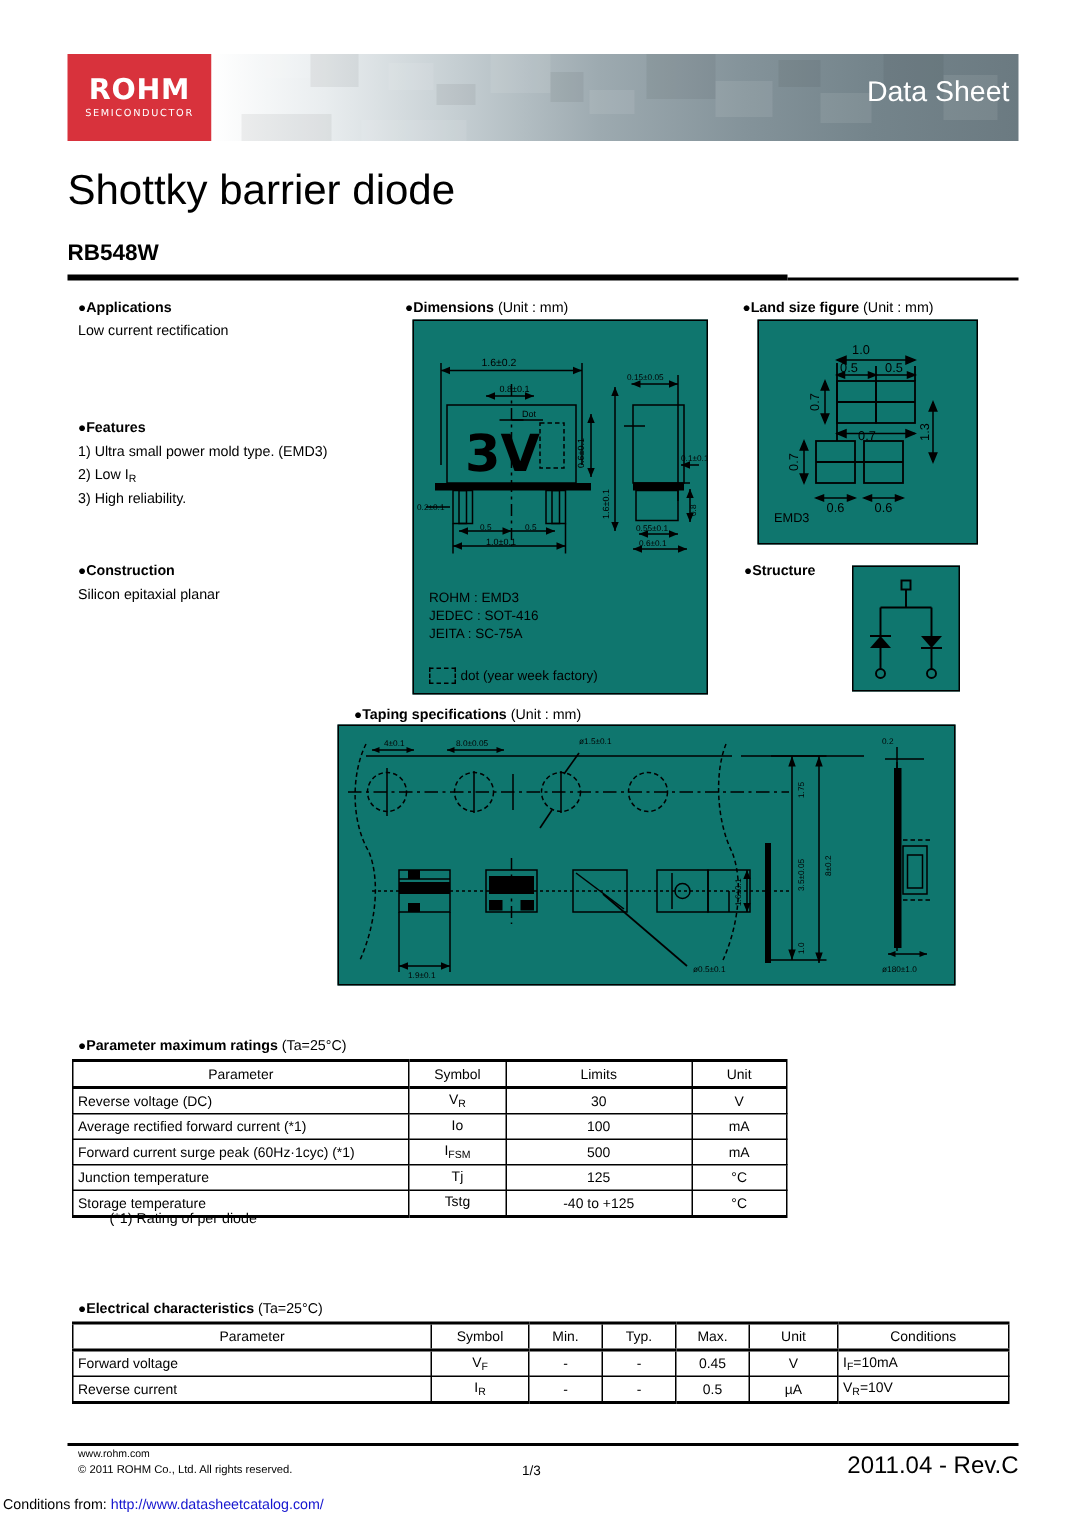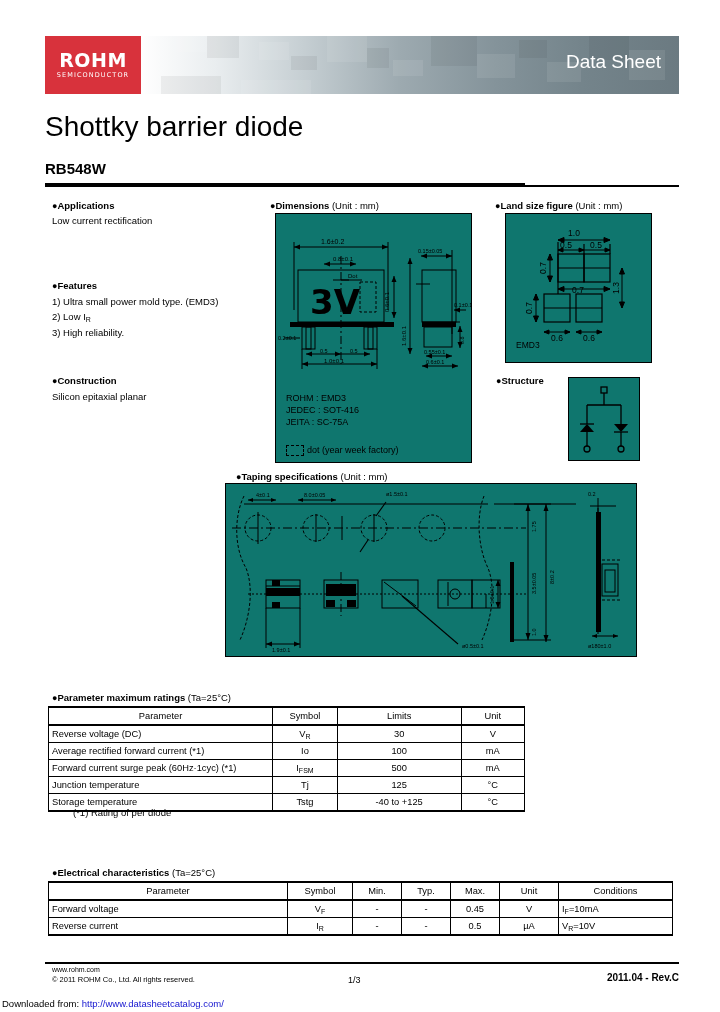--- a/index.html
+++ b/index.html
@@ -13,21 +13,21 @@
   .logo{position:absolute;left:0;top:0;width:96px;height:58px;background:#d8323c;
         display:flex;flex-direction:column;align-items:center;justify-content:center;}
   .logo-main{color:#fff;font-weight:bold;font-size:19px;letter-spacing:0.5px;line-height:19px;
              font-family:"DejaVu Sans",sans-serif;}
   .logo-sub{color:#fff;font-size:6.5px;letter-spacing:1.1px;line-height:9px;margin-top:1px;
             font-family:"DejaVu Sans",sans-serif;}
   .grad{position:absolute;left:96px;top:0;width:538px;height:58px;
         background:linear-gradient(90deg,#ffffff 0%,#e9edef 14%,#c6cfd3 30%,#9daab0 48%,#84939a 66%,#74848b 82%,#6b7a81 100%);}
   .grad .blk{position:absolute;background:rgba(255,255,255,0.085);}
   .grad .blkd{position:absolute;background:rgba(0,0,0,0.055);}
-  .ds-txt{position:absolute;right:18px;top:14px;color:#fff;font-size:19px;line-height:24px;margin-left:21px;}
+  .ds-txt{position:absolute;right:6px;top:14px;color:#fff;font-size:19px;line-height:24px;margin-left:21px;}
 
   
   .title{position:absolute;left:45px;top:110px;font-size:28px;line-height:34px;}
   .partno{position:absolute;left:45px;top:160px;font-size:15px;font-weight:bold;line-height:18px;}
   .rule-thick{position:absolute;left:45px;top:183px;width:480px;height:4px;background:#000;}
   .rule-thin{position:absolute;left:525px;top:185px;width:154px;height:2px;background:#000;}
 
   
   .hd{font-size:9.5px;font-weight:bold;line-height:13px;white-space:nowrap;}
   .hd .bul{font-size:9px;}
@@ -71,21 +71,21 @@
   .l{text-align:left;}
   .topline td,.topline th{border-top:2.5px solid #000;border-bottom:2.5px solid #000;}
   .botline td{border-bottom:2.5px solid #000;}
   .note{position:absolute;left:48px;top:806px;font-size:9.5px;line-height:13px;padding-left:25px;}
 
   
   .f-rule{position:absolute;left:45px;top:962px;width:634px;height:1.6px;background:#000;}
   .f-url{position:absolute;left:52px;top:965px;font-size:7px;line-height:10px;color:#000;}
   .f-cop{position:absolute;left:52px;top:975px;font-size:7.5px;line-height:10px;}
   .f-pg{position:absolute;left:348px;top:974px;font-size:9px;line-height:12px;}
-  .f-rev{position:absolute;right:41px;top:971px;font-size:10px;font-weight:bold;line-height:14px;}
+  .f-rev{position:absolute;right:41px;top:971px;font-size:16px;font-weight:normal;line-height:14px;}
   .dl{position:absolute;left:2px;top:997px;font-size:9.5px;line-height:13px;}
   .dl .lnk{color:#1515cf;}
 </style>
 </head>
 <body>
 
 <div class="pg">
 
   <div class="hdr">
     <div class="logo">
@@ -514,16 +514,16 @@
     </tr>
   </tbody>
     </table>
 
   <div class="f-rule"></div>
   <div class="f-url">www.rohm.com</div>
   <div class="f-cop">© 2011  ROHM Co., Ltd. All rights reserved.</div>
   <div class="f-pg">1/3</div>
   <div class="f-rev">2011.04 - Rev.C</div>
   <div class="dl">
-    <span>Downloaded from: </span><span class="lnk">http://www.datasheetcatalog.com/</span>
+    <span>Conditions from: </span><span class="lnk">http://www.datasheetcatalog.com/</span>
   </div>
 
 </div>
 
 </body></html>

